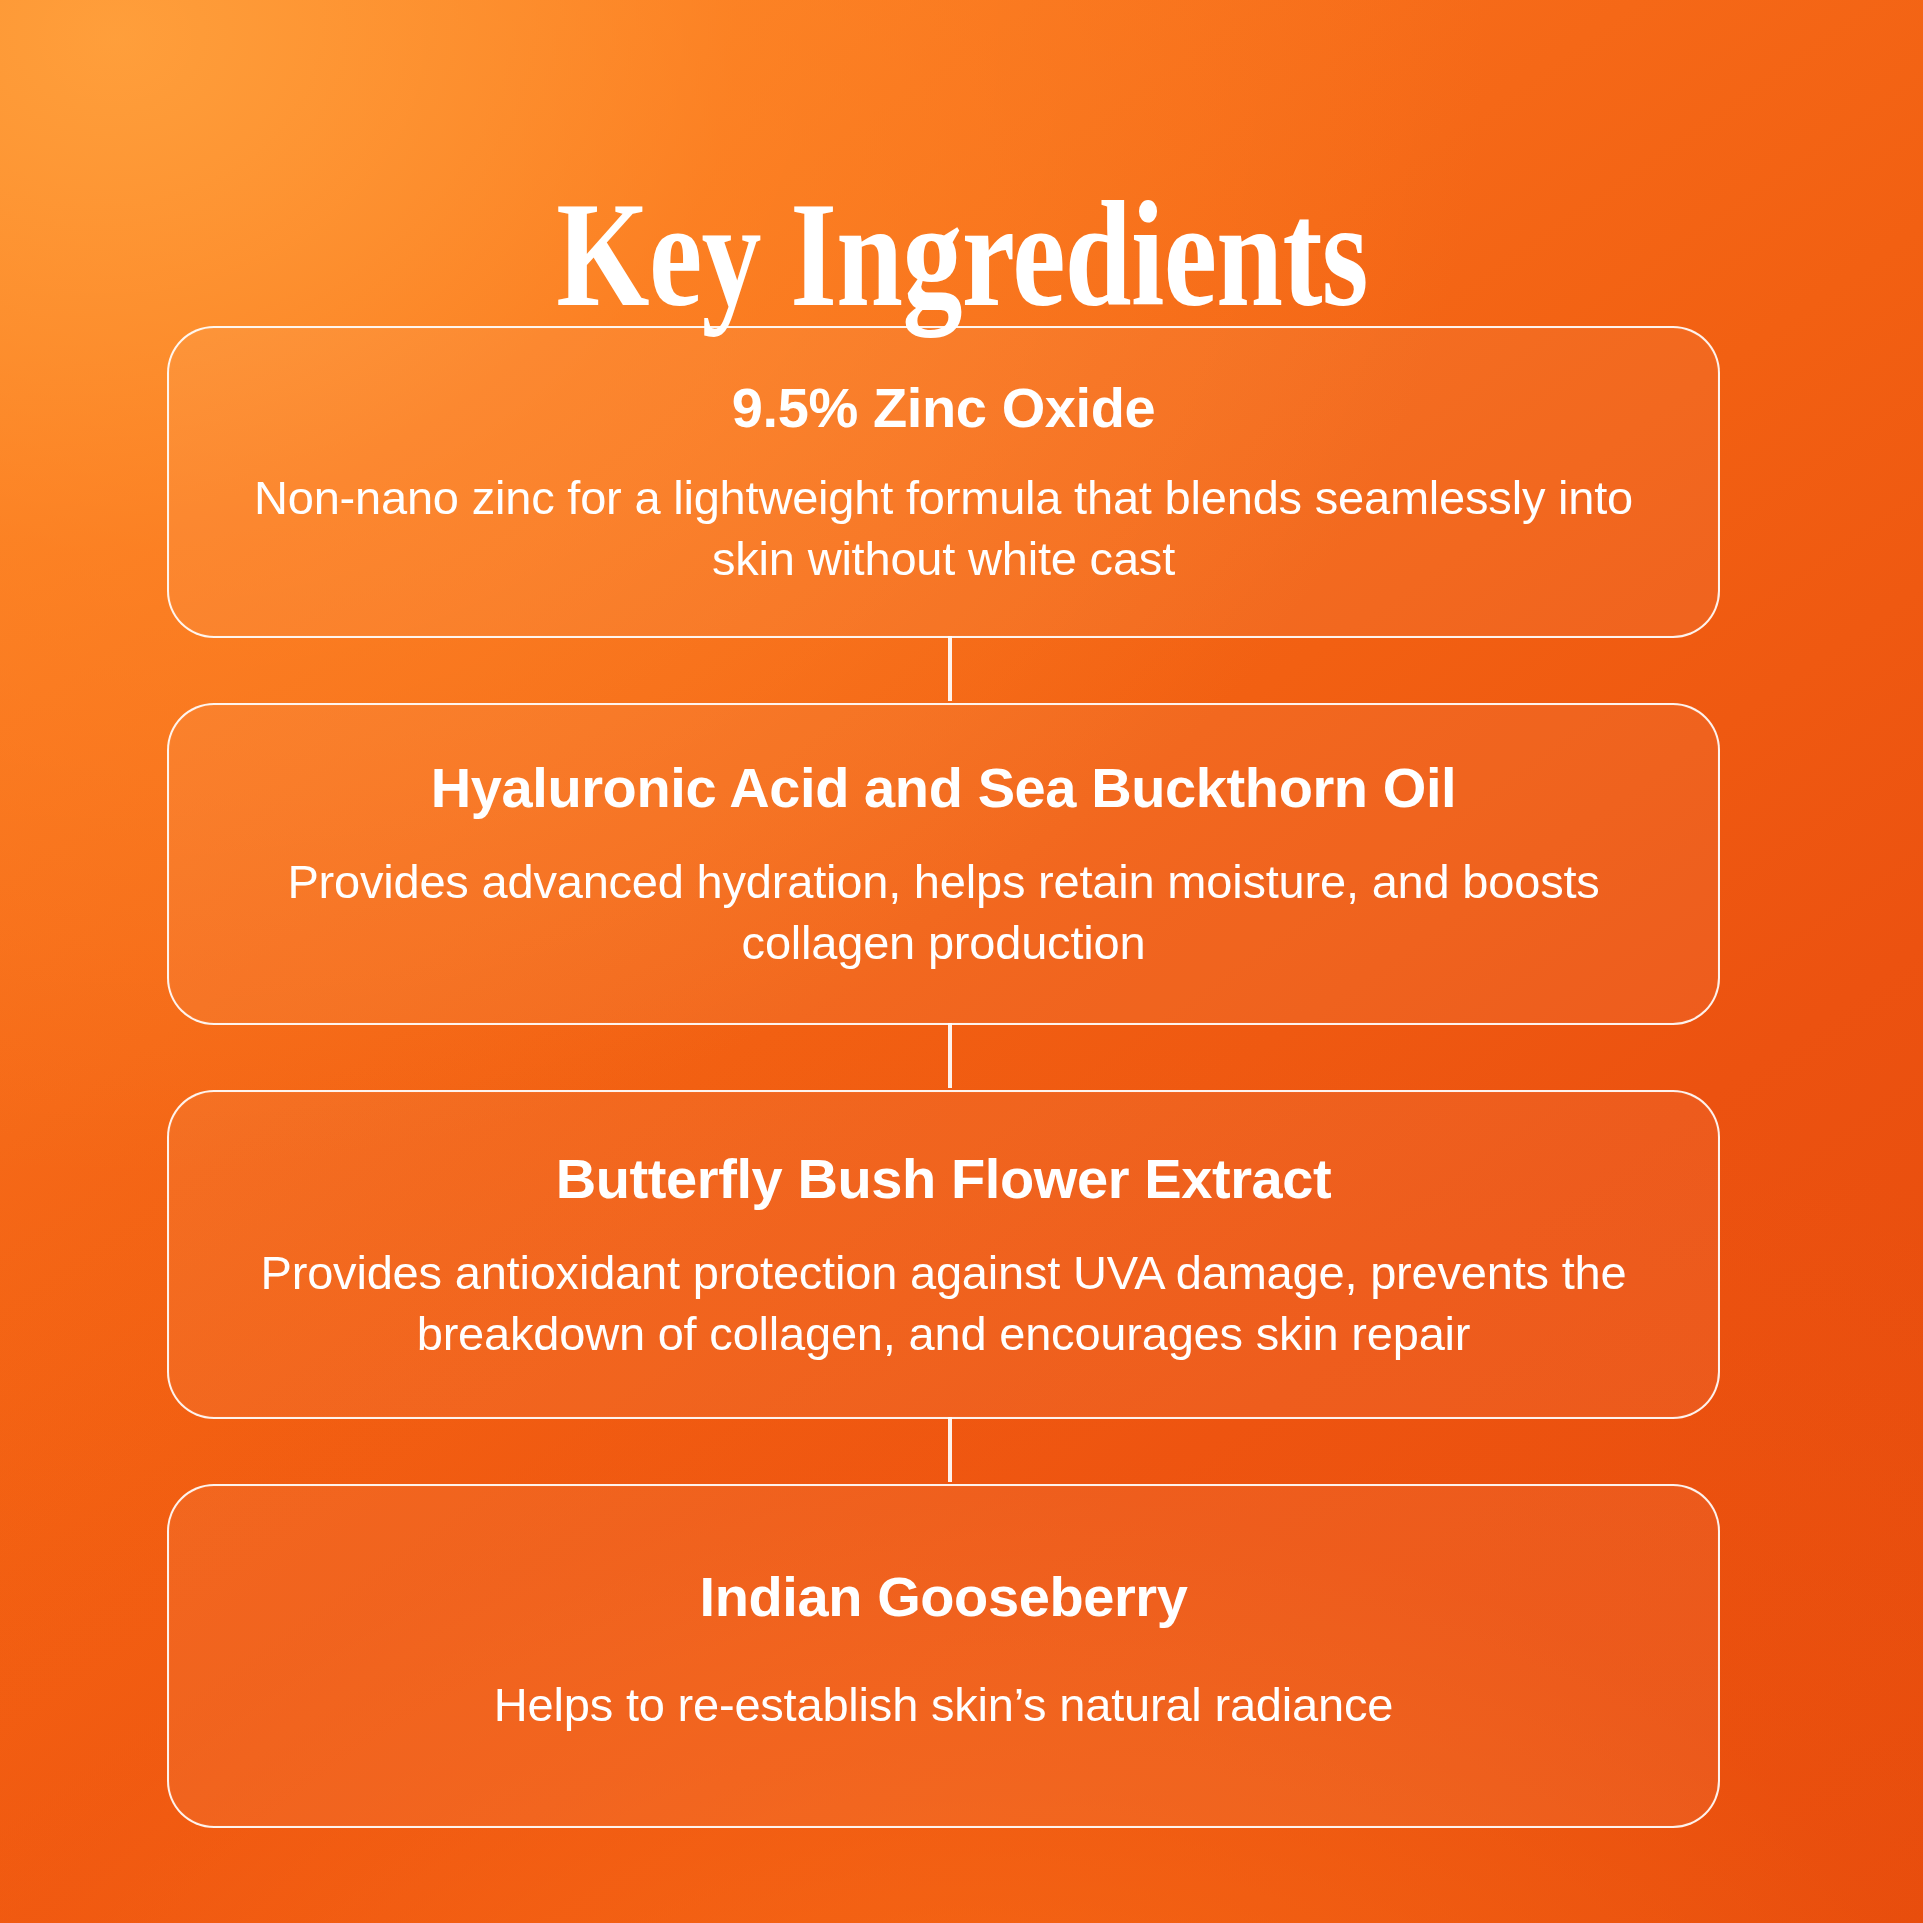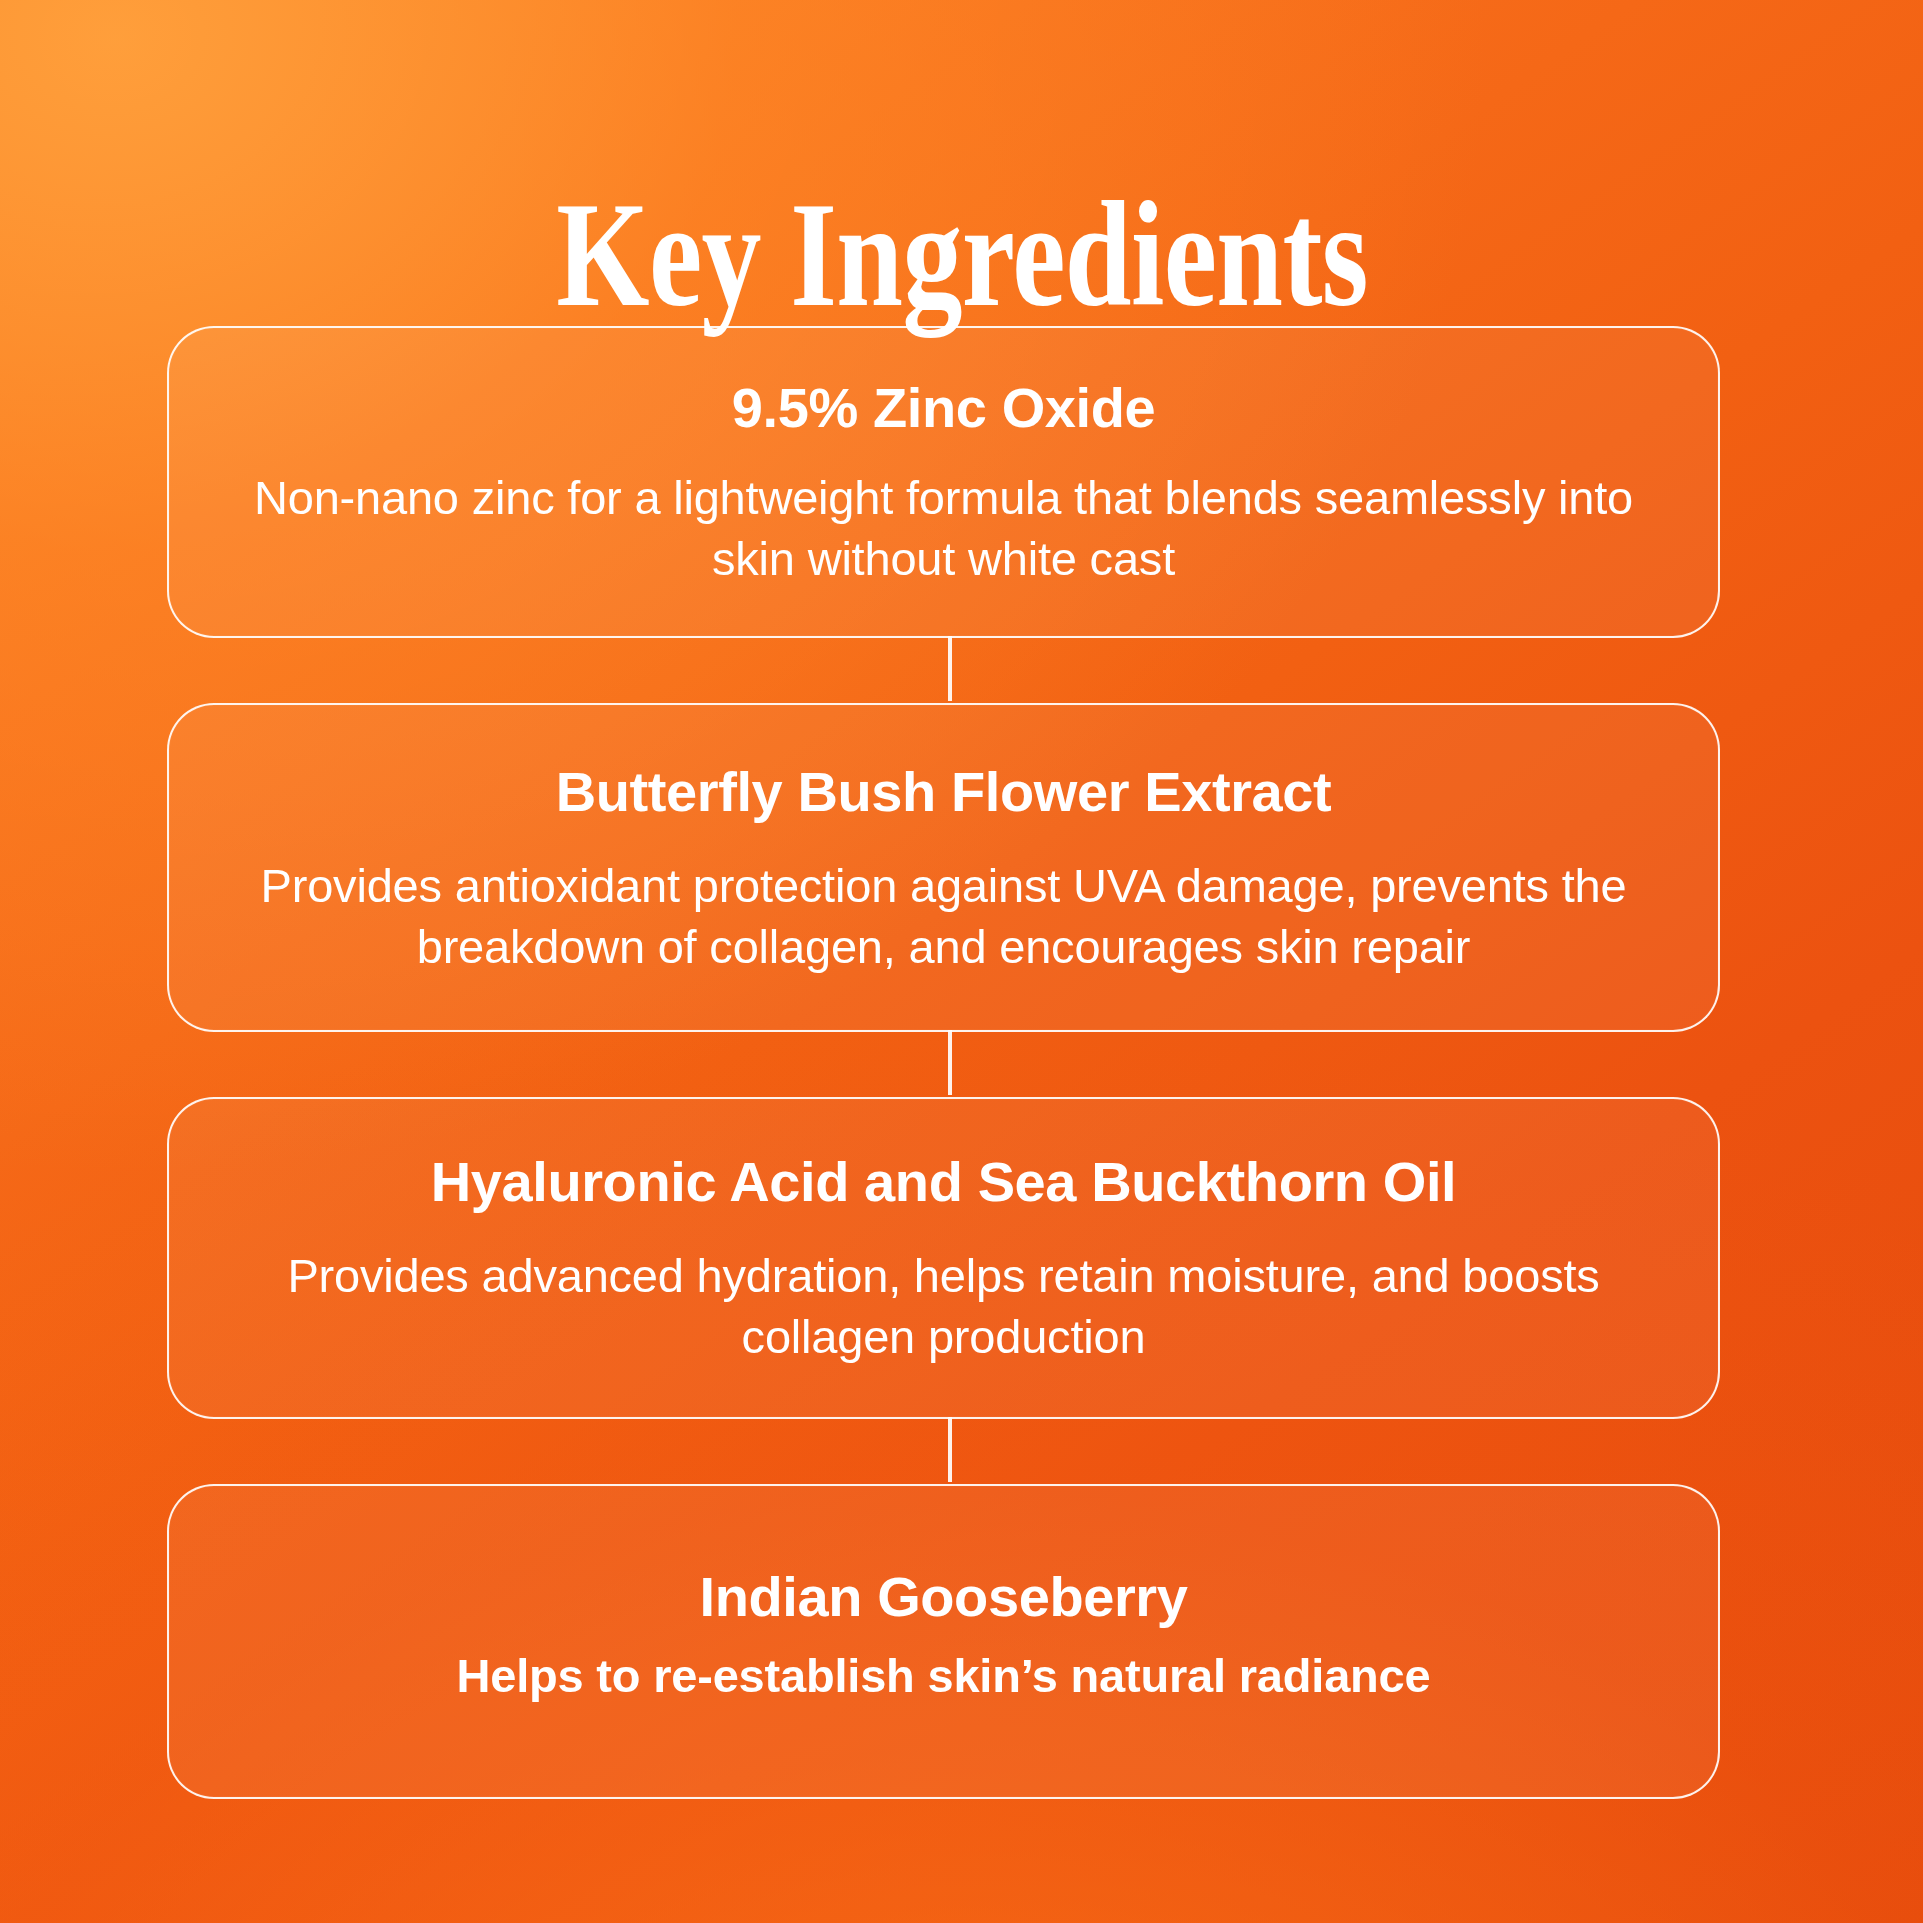--- a/index.html
+++ b/index.html
@@ -94,48 +94,48 @@
     line-height: 1.30;
     letter-spacing: -0.2px;
     color: #FFFFFF;
   }
 
   
   .card-1 { padding-top: 47px;  padding-bottom: 47px; }
   .card-2 { padding-top: 54px;  padding-bottom: 53px; }
   .card-3 { padding-top: 50px;  padding-bottom: 50px; }
   .card-4 { padding-top: 78px; padding-bottom: 90px; }
-  .card-4 .card-body { margin-top: 15px; font-weight: bold; }
+  .card-4 .card-body { margin-top: 44px; }
   .card-2 .card-body { margin-top: 30px; }
   .card-3 .card-body { margin-top: 30px; }
 </style>
 </head>
 <body>
 
 <div class="page">
 
   <h1 class="page-title">Key Ingredients</h1>
 
   <div class="card-stack">
 
     <div class="card card-1">
       <h2 class="card-heading">9.5% Zinc Oxide</h2>
       <p class="card-body">Non-nano zinc for a lightweight formula that blends seamlessly into skin without white cast</p>
       <span class="connector"></span>
     </div>
 
+    <div class="card card-3">
+      <h2 class="card-heading">Hyaluronic Acid and Sea Buckthorn Oil</h2>
+      <p class="card-body">Provides advanced hydration, helps retain moisture, and boosts collagen production</p>
+      <span class="connector"></span>
+    </div>
+
     <div class="card card-2">
       <h2 class="card-heading">Butterfly Bush Flower Extract</h2>
       <p class="card-body">Provides antioxidant protection against UVA damage, prevents the breakdown of collagen, and encourages skin repair</p>
-      <span class="connector"></span>
-    </div>
-
-    <div class="card card-3">
-      <h2 class="card-heading">Hyaluronic Acid and Sea Buckthorn Oil</h2>
-      <p class="card-body">Provides advanced hydration, helps retain moisture, and boosts collagen production</p>
       <span class="connector"></span>
     </div>
 
     <div class="card card-4">
       <h2 class="card-heading">Indian Gooseberry</h2>
       <p class="card-body">Helps to re-establish skin’s natural radiance</p>
 
     </div>
 
   </div>

